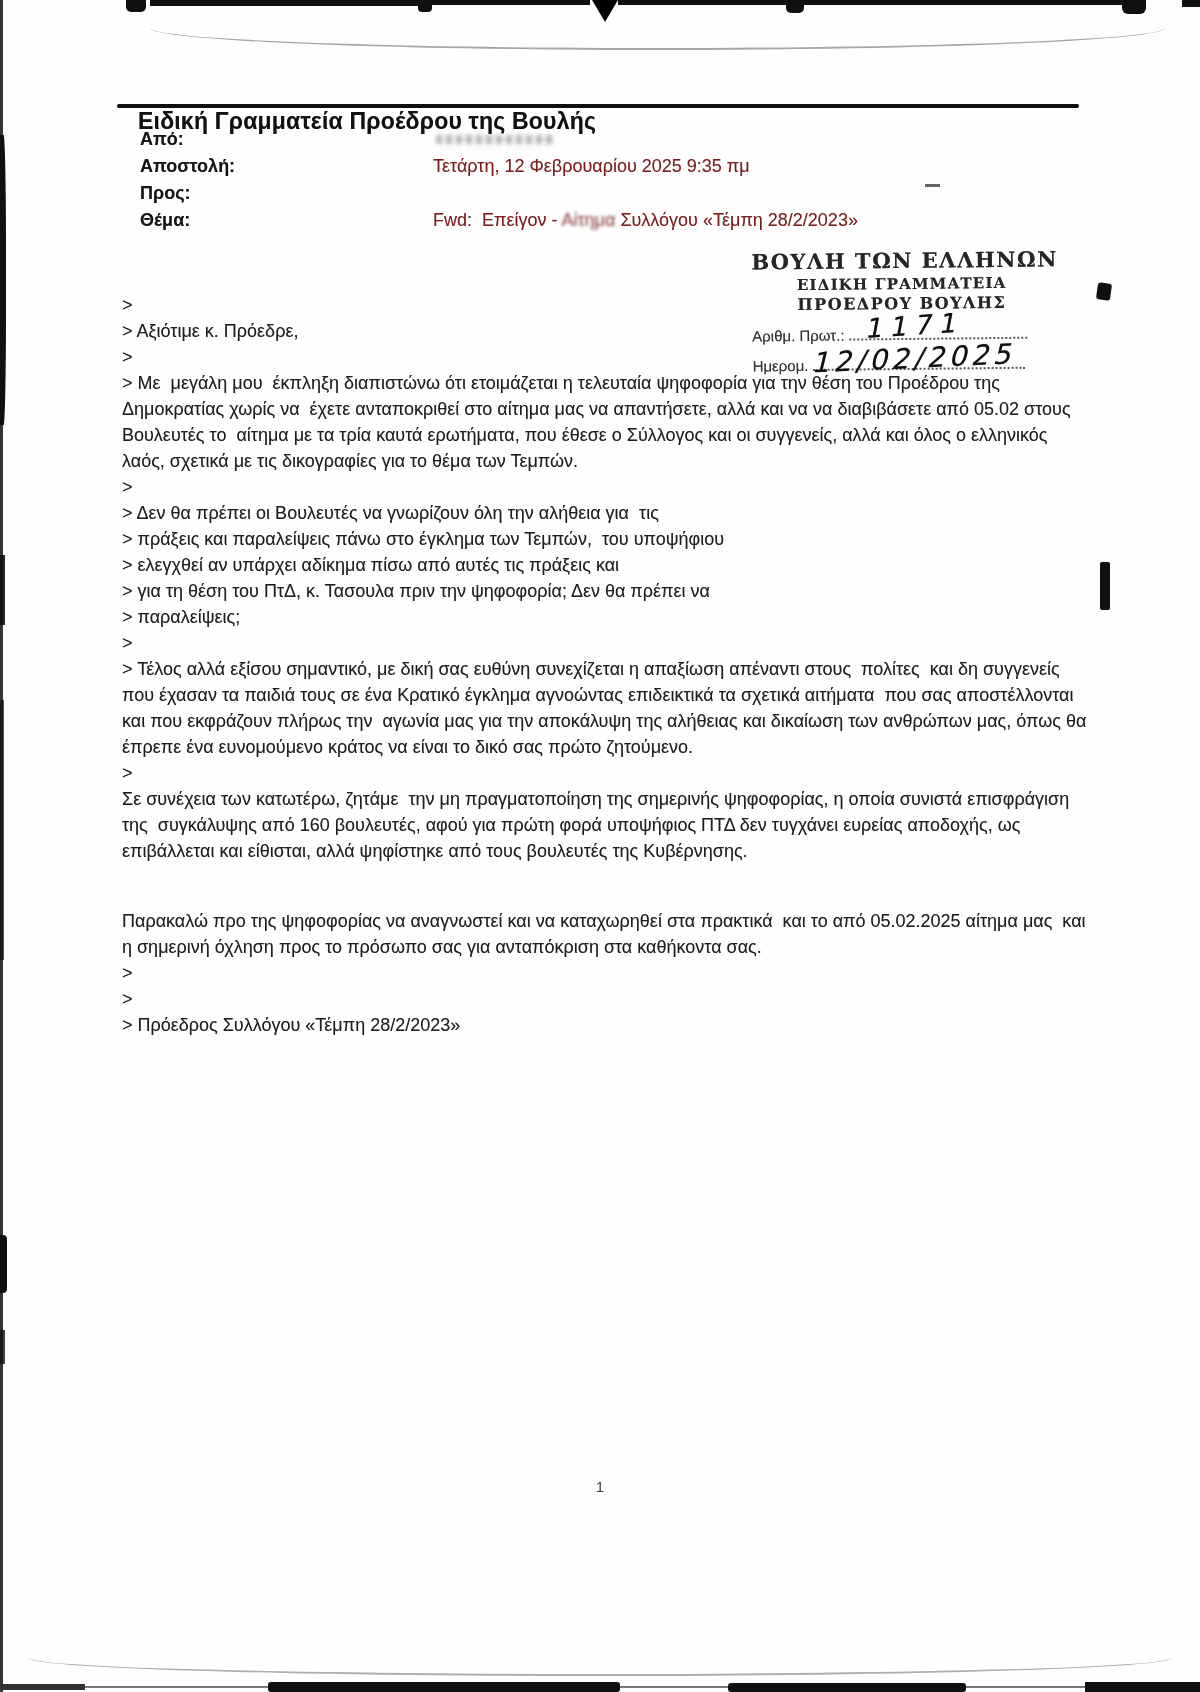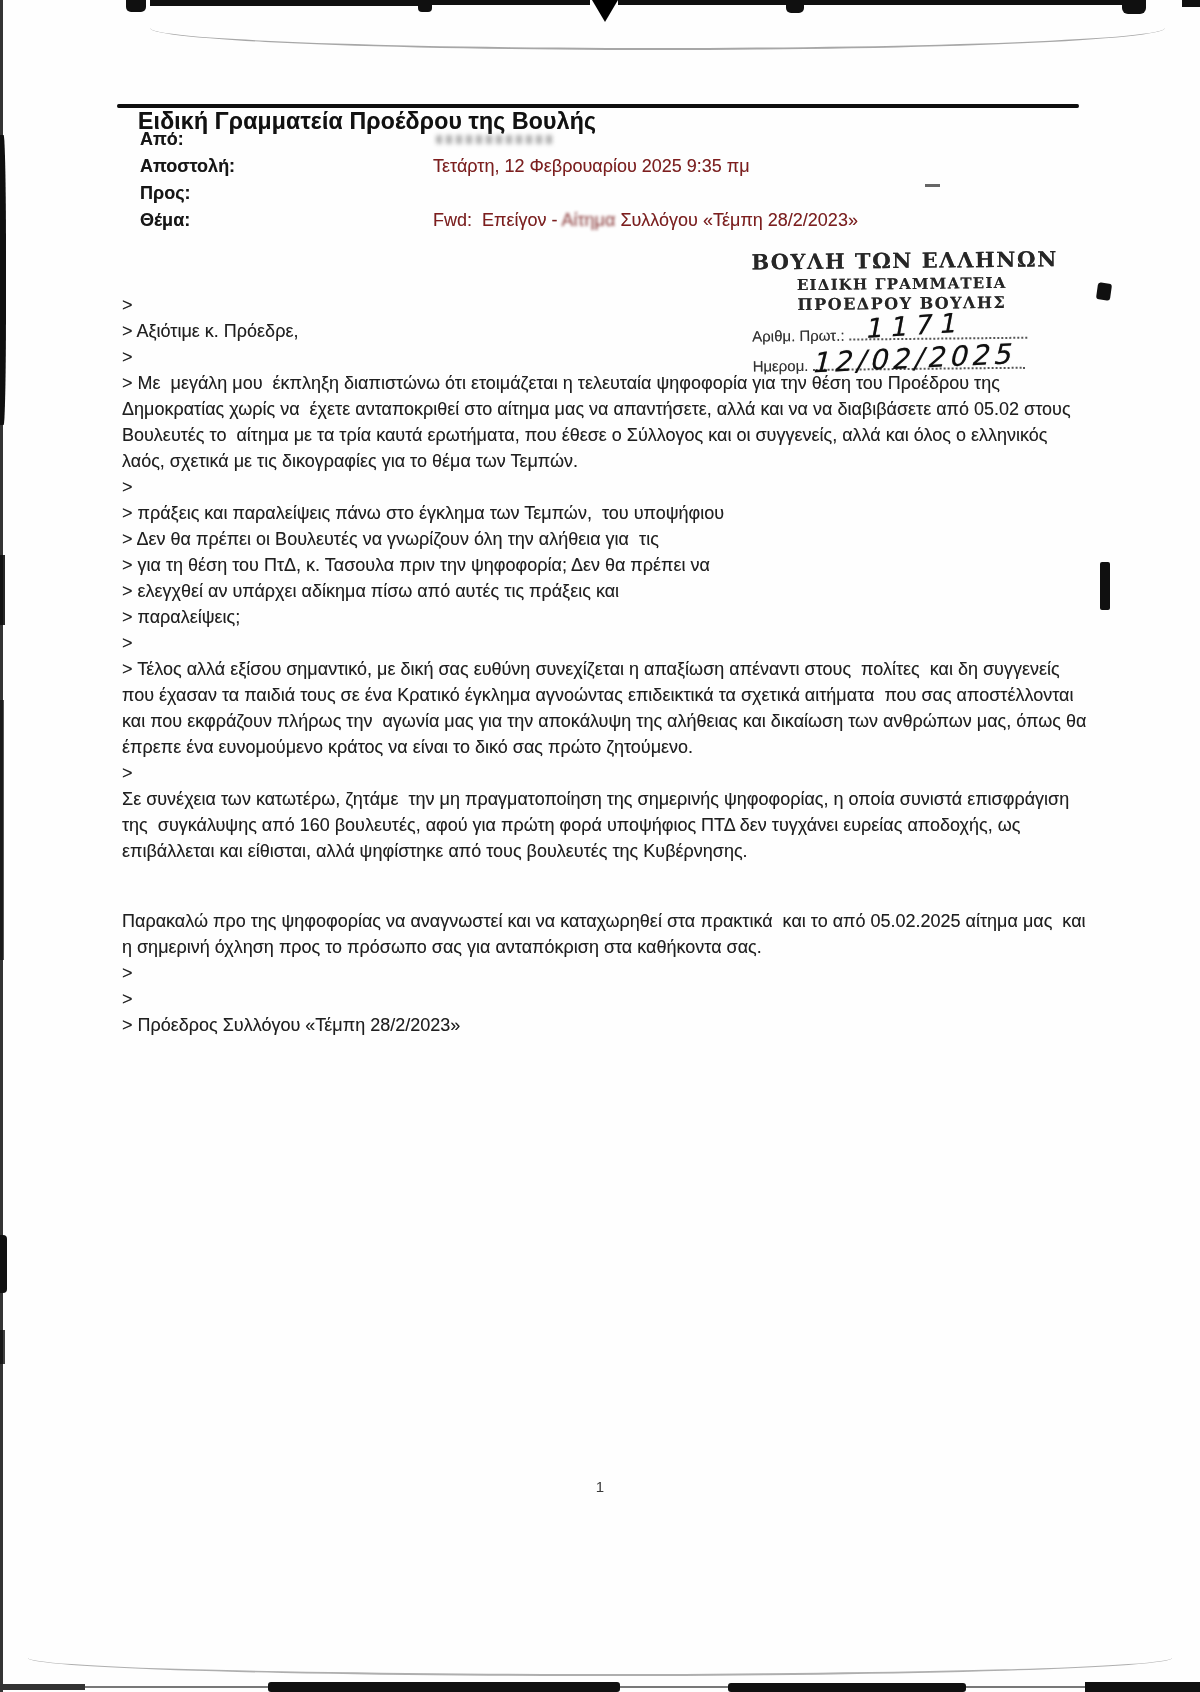--- a/index.html
+++ b/index.html
@@ -149,24 +149,24 @@
       <span class="handwriting hw-date">12/02/2025</span>
     </div>
   </div>
 
   <div class="email-body">
     <p>&gt;</p>
     <p>&gt; Αξιότιμε κ. Πρόεδρε,</p>
     <p>&gt;</p>
     <p>&gt; Με  μεγάλη μου  έκπληξη διαπιστώνω ότι ετοιμάζεται η τελευταία ψηφοφορία για την θέση του Προέδρου της Δημοκρατίας χωρίς να  έχετε ανταποκριθεί στο αίτημα μας να απαντήσετε, αλλά και να να διαβιβάσετε από 05.02 στους Βουλευτές το  αίτημα με τα τρία καυτά ερωτήματα, που έθεσε ο Σύλλογος και οι συγγενείς, αλλά και όλος ο ελληνικός λαός, σχετικά με τις δικογραφίες για το θέμα των Τεμπών.</p>
     <p>&gt;</p>
+    <p>&gt; Δεν θα πρέπει οι Βουλευτές να γνωρίζουν όλη την αλήθεια για  τις</p>
     <p>&gt; πράξεις και παραλείψεις πάνω στο έγκλημα των Τεμπών,  του υποψήφιου</p>
-    <p>&gt; Δεν θα πρέπει οι Βουλευτές να γνωρίζουν όλη την αλήθεια για  τις</p>
+    <p>&gt; ελεγχθεί αν υπάρχει αδίκημα πίσω από αυτές τις πράξεις και</p>
     <p>&gt; για τη θέση του ΠτΔ, κ. Τασουλα πριν την ψηφοφορία; Δεν θα πρέπει να</p>
-    <p>&gt; ελεγχθεί αν υπάρχει αδίκημα πίσω από αυτές τις πράξεις και</p>
     <p>&gt; παραλείψεις;</p>
     <p>&gt;</p>
     <p>&gt; Τέλος αλλά εξίσου σημαντικό, με δική σας ευθύνη συνεχίζεται η απαξίωση απέναντι στους  πολίτες  και δη συγγενείς  που έχασαν τα παιδιά τους σε ένα Κρατικό έγκλημα αγνοώντας επιδεικτικά τα σχετικά αιτήματα  που σας αποστέλλονται  και που εκφράζουν πλήρως την  αγωνία μας για την αποκάλυψη της αλήθειας και δικαίωση των ανθρώπων μας, όπως θα έπρεπε ένα ευνομούμενο κράτος να είναι το δικό σας πρώτο ζητούμενο.</p>
     <p>&gt;</p>
     <p>Σε συνέχεια των κατωτέρω, ζητάμε  την μη πραγματοποίηση της σημερινής ψηφοφορίας, η οποία συνιστά επισφράγιση της  συγκάλυψης από 160 βουλευτές, αφού για πρώτη φορά υποψήφιος ΠΤΔ δεν τυγχάνει ευρείας αποδοχής, ως επιβάλλεται και είθισται, αλλά ψηφίστηκε από τους βουλευτές της Κυβέρνησης.</p>
     <p class="mt-lg">Παρακαλώ προ της ψηφοφορίας να αναγνωστεί και να καταχωρηθεί στα πρακτικά  και το από 05.02.2025 αίτημα μας  και η σημερινή όχληση προς το πρόσωπο σας για ανταπόκριση στα καθήκοντα σας.</p>
     <p>&gt;</p>
     <p>&gt;</p>
     <p>&gt; Πρόεδρος Συλλόγου «Τέμπη 28/2/2023»</p>
   </div>

